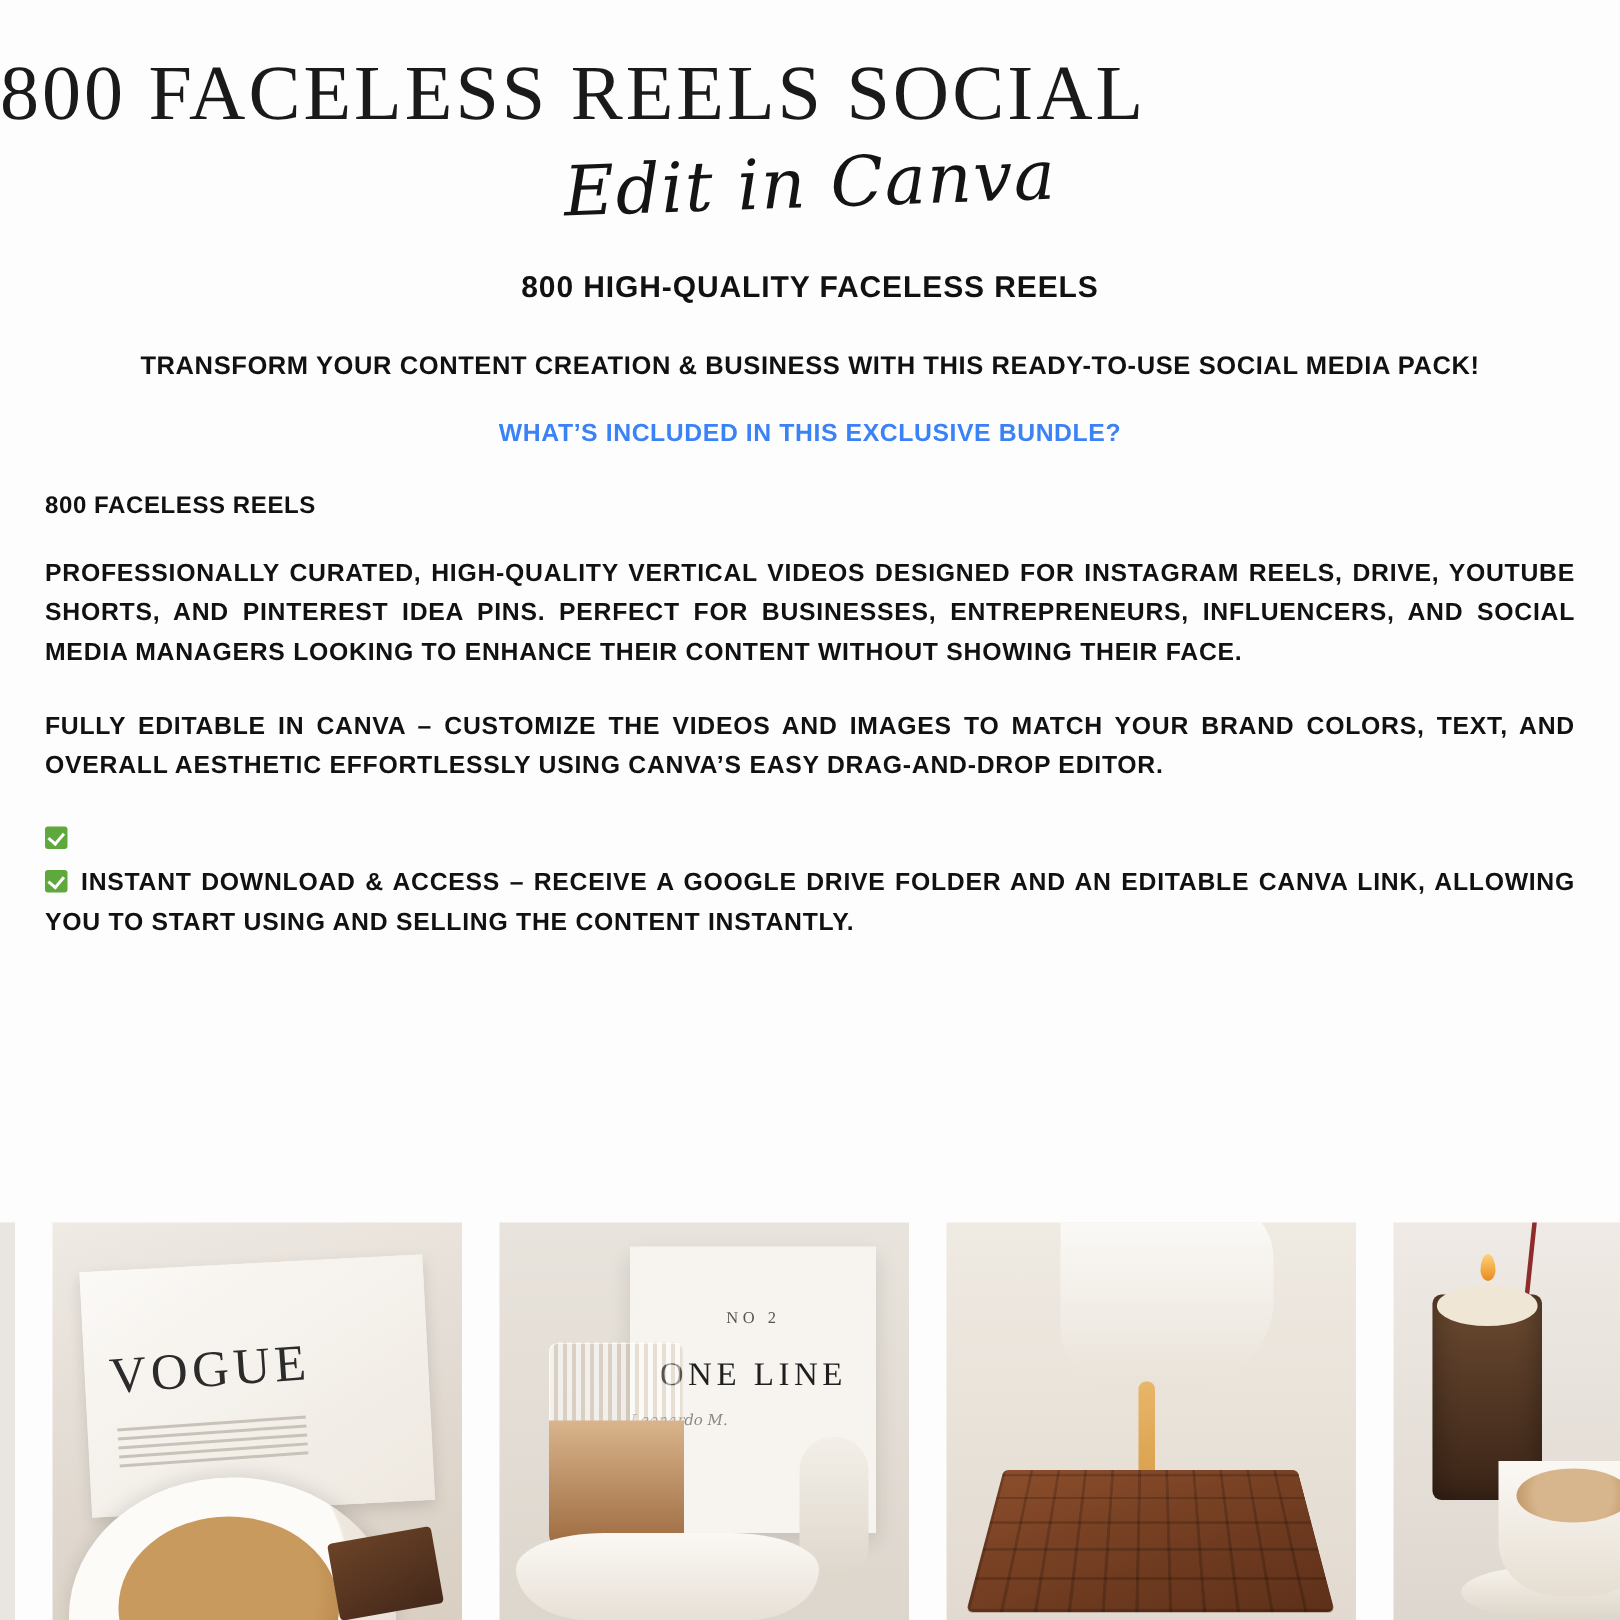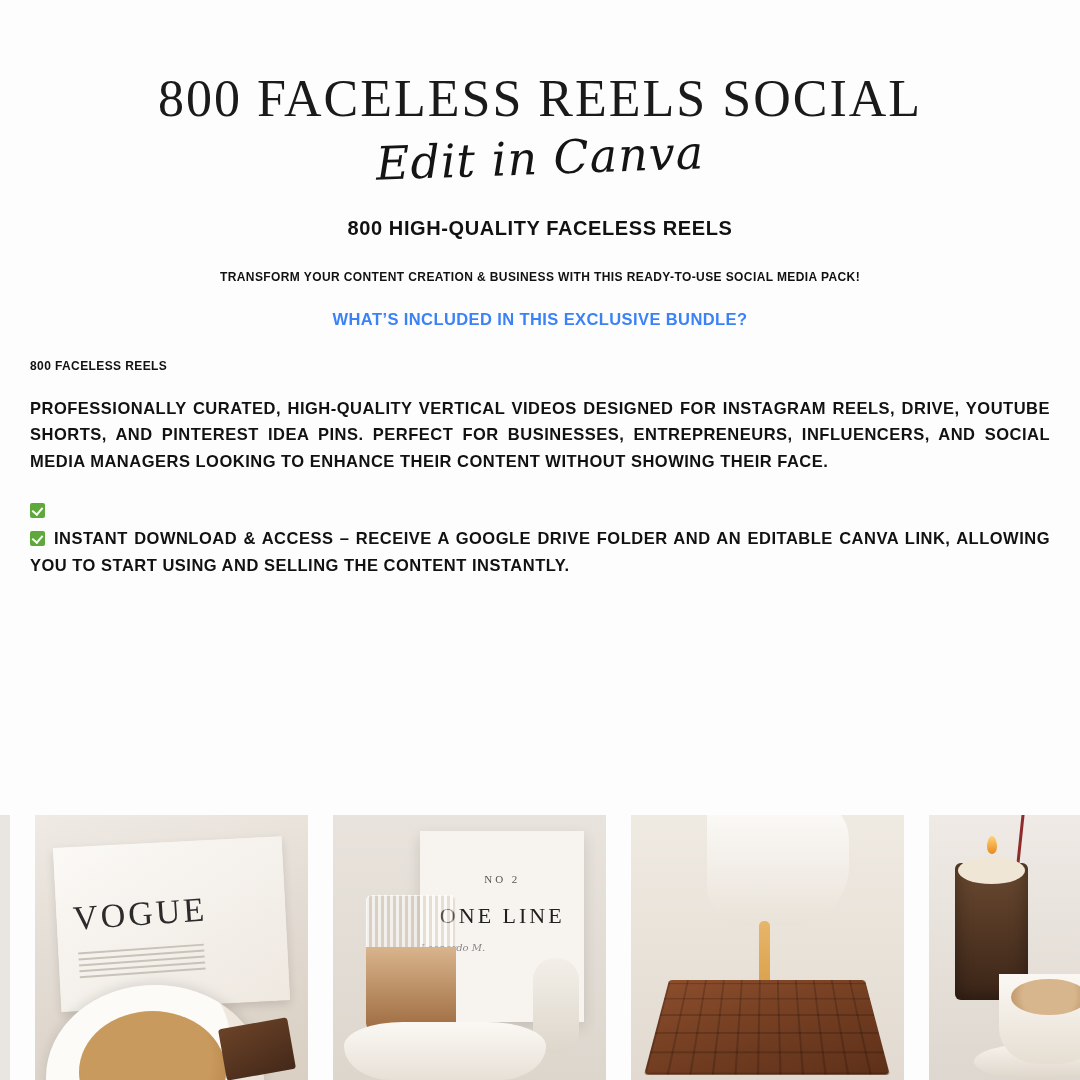--- a/index.html
+++ b/index.html
@@ -15,28 +15,27 @@
   .page {
     position: relative;
     width: 1080px;
     height: 1080px;
     background: #fdfdfd;
     overflow: hidden;
   }
 
   
   .title-main {
-    text-align: center;
     font-family: "Liberation Serif", serif;
     font-size: 52px;
     letter-spacing: 2px;
     color: #1a1a1a;
     font-weight: 400;
     margin: 0;
-    padding-top: 72px;
+    padding-top: 36px;
     line-height: 1.05;
     white-space: nowrap;
   }
   .title-script {
     text-align: center;
     font-family: "DejaVu Serif", serif;
     font-style: italic;
     font-size: 46px;
     color: #141414;
     font-weight: 400;
@@ -48,42 +47,42 @@
   .subhead {
     text-align: center;
     font-size: 20px;
     font-weight: bold;
     letter-spacing: 0.6px;
     color: #111;
     margin: 32px 0 0 0;
   }
   .lead {
     text-align: center;
-    font-size: 12px;
+    font-size: 17px;
     font-weight: bold;
     letter-spacing: 0.4px;
     color: #111;
     margin: 30px 30px 0 30px;
   }
   .question {
     text-align: center;
     font-size: 16.5px;
     font-weight: bold;
     letter-spacing: 0.4px;
     color: #3b82f6;
     margin: 26px 0 0 0;
   }
 
   
   .body-wrap {
     padding: 0 30px;
     margin-top: 30px;
   }
   .section-label {
-    font-size: 12px;
+    font-size: 16px;
     font-weight: bold;
     letter-spacing: 0.4px;
     color: #111;
     margin: 10px 0 22px 0;
   }
   p.para {
     font-size: 16.5px;
     font-weight: bold;
     letter-spacing: 0.5px;
     color: #111;
@@ -304,20 +303,21 @@
   <div class="title-script">Edit in Canva</div>
 
   <div class="subhead">800 HIGH-QUALITY FACELESS REELS</div>
   <div class="lead">TRANSFORM YOUR CONTENT CREATION &amp; BUSINESS WITH THIS READY-TO-USE SOCIAL MEDIA PACK!</div>
   <div class="question">WHAT’S INCLUDED IN THIS EXCLUSIVE BUNDLE?</div>
 
   <div class="body-wrap">
     <div class="section-label">800 FACELESS REELS</div>
 
     <p class="para">PROFESSIONALLY CURATED, HIGH-QUALITY VERTICAL VIDEOS DESIGNED FOR INSTAGRAM REELS, DRIVE, YOUTUBE SHORTS, AND PINTEREST IDEA PINS. PERFECT FOR BUSINESSES, ENTREPRENEURS, INFLUENCERS, AND SOCIAL MEDIA MANAGERS LOOKING TO ENHANCE THEIR CONTENT WITHOUT SHOWING THEIR FACE.</p>
+    <p class="para">FULLY EDITABLE IN CANVA – CUSTOMIZE THE VIDEOS AND IMAGES TO MATCH YOUR BRAND COLORS, TEXT, AND OVERALL AESTHETIC EFFORTLESSLY USING CANVA’S EASY DRAG-AND-DROP EDITOR.</p>
 
     <ul class="checks">
       <li>
         <span class="check-box"></span>
       </li>
       <li>
         <span class="check-box"></span><span>INSTANT DOWNLOAD &amp; ACCESS – RECEIVE A GOOGLE DRIVE FOLDER AND AN EDITABLE CANVA LINK, ALLOWING YOU TO START USING AND SELLING THE CONTENT INSTANTLY.</span>
       </li>
     </ul>
   </div>

